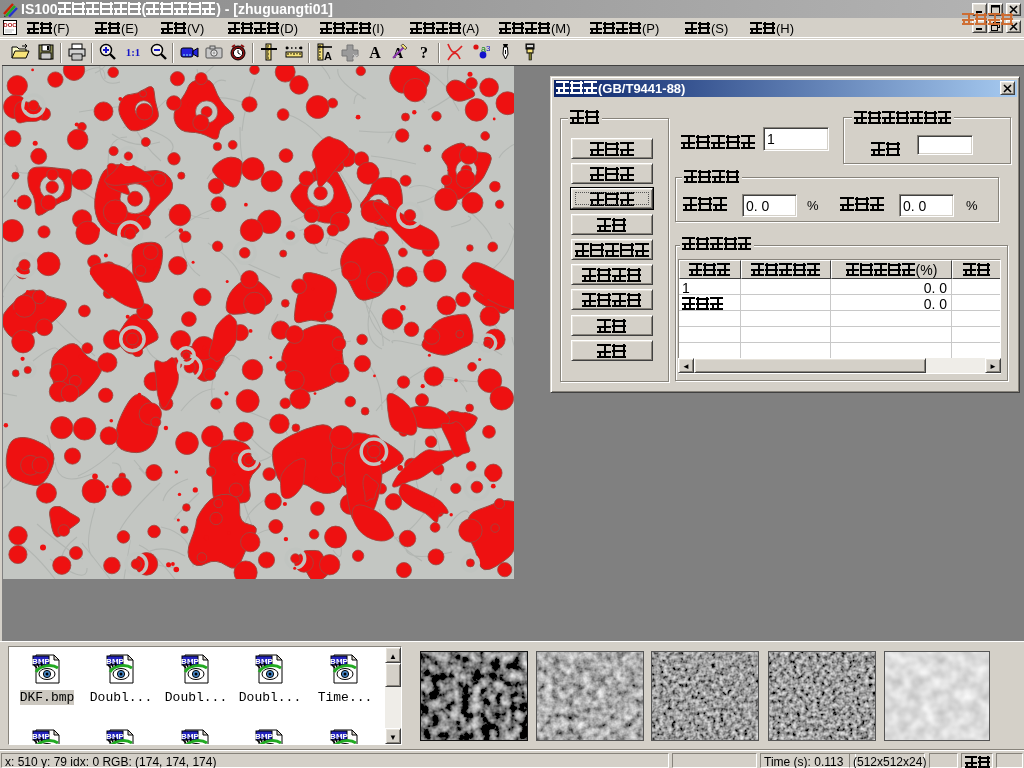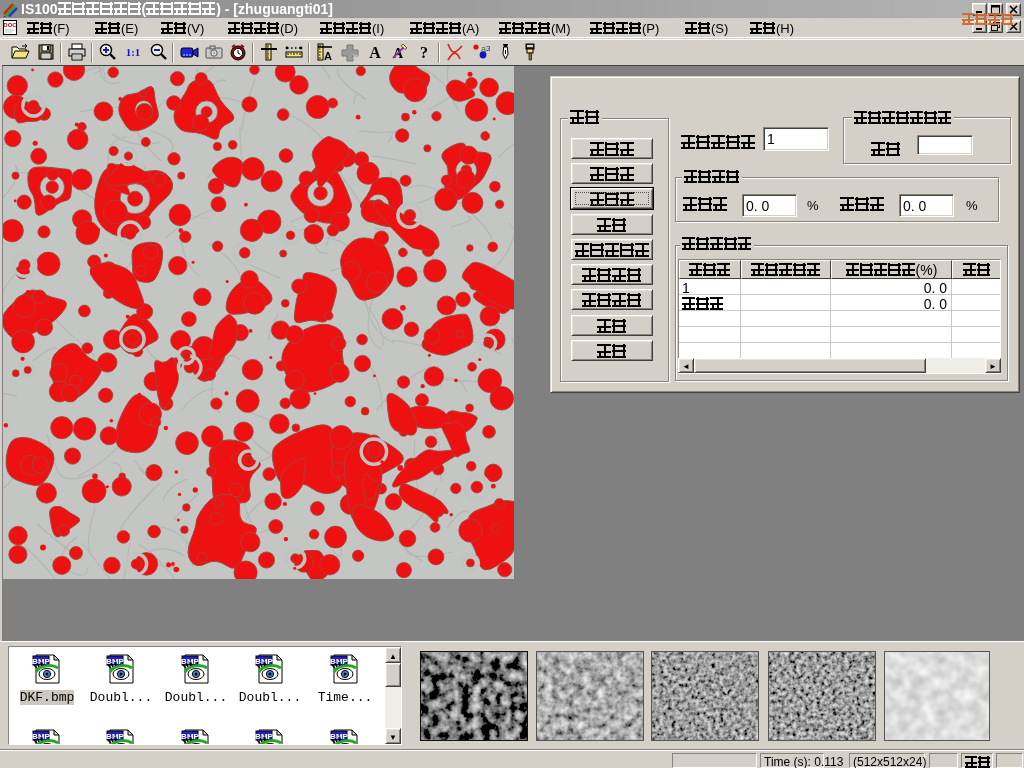--- a/index.html
+++ b/index.html
@@ -706,20 +706,28 @@
     <circle cx="267.8" cy="291.5" r="1.5" fill="#ee1111"></circle>
     <circle cx="445.7" cy="104.2" r="1.3" fill="#ee1111"></circle>
     <circle cx="18.8" cy="27.7" r="1.8" fill="#ee1111"></circle>
     <circle cx="102.9" cy="189.5" r="2.0" fill="#ee1111"></circle>
     <circle cx="203.2" cy="471.8" r="2.4" fill="#ee1111"></circle>
     <circle cx="124.7" cy="250.8" r="2.0" fill="#ee1111"></circle>
     <circle cx="489.0" cy="243.6" r="2.2" fill="#ee1111"></circle>
     <circle cx="176.5" cy="428.4" r="1.7" fill="#ee1111"></circle>
   </svg>
 <div class="a" style="left:550px;top:76px;width:470px;height:317px;background:#d4d0c8;border:1px solid;border-color:#d4d0c8 #404040 #404040 #d4d0c8;box-shadow:inset 1px 1px 0 #fff,inset -1px -1px 0 #87837b;z-index:10">
+    <div class="a" style="left:3px;top:3px;width:463px;height:17px;background:linear-gradient(90deg,#0a246a,#a6caf0)">
+      <div class="a" style="left:2px;top:1px;color:#fff;font-weight:bold;font-size:13px"><i class="z za" style="width:13px;height:13px;color:#fff"></i><i class="z zb" style="width:13px;height:13px;color:#fff"></i><i class="z za" style="width:13px;height:13px;color:#fff"></i>(GB/T9441-88)</div>
+      <div class="cap btn" style="left:446px;top:1px;width:15px;height:14px">
+        <svg width="9" height="9">
+          <path d="M1 1 L8 8 M8 1 L1 8" stroke="#000" stroke-width="1.6"></path>
+        </svg>
+      </div>
+    </div>
     <div class="a grp" style="left:9px;top:41px;width:109px;height:264px"></div>
     <div class="a lbl" style="left:17px;top:33px;font-size:14px;background:#d4d0c8;padding:0 2px"><i class="z za" style="width:14px;height:14px"></i><i class="z zb" style="width:14px;height:14px"></i></div>
     <div class="a btn" style="left:20px;top:61px;width:82px;height:21px;text-align:center;padding-top:2px"><i class="z za" style="width:14px;height:14px"></i><i class="z zb" style="width:14px;height:14px"></i><i class="z za" style="width:14px;height:14px"></i></div>
     <div class="a btn" style="left:20px;top:86px;width:82px;height:21px;text-align:center;padding-top:2px"><i class="z za" style="width:14px;height:14px"></i><i class="z zb" style="width:14px;height:14px"></i><i class="z za" style="width:14px;height:14px"></i></div>
     <div class="a btn" style="left:20px;top:111px;width:82px;height:21px;outline:1px solid #000;text-align:center;padding-top:2px"><i class="z za" style="width:14px;height:14px"></i><i class="z zb" style="width:14px;height:14px"></i><i class="z za" style="width:14px;height:14px"></i></div>
     <div class="a" style="left:24px;top:115px;width:74px;height:13px;border:1px dotted #555"></div>
     <div class="a btn" style="left:20px;top:137px;width:82px;height:21px;text-align:center;padding-top:2px"><i class="z za" style="width:14px;height:14px"></i><i class="z zb" style="width:14px;height:14px"></i></div>
     <div class="a btn" style="left:20px;top:162px;width:82px;height:21px;text-align:center;padding-top:2px"><i class="z za" style="width:14px;height:14px"></i><i class="z zb" style="width:14px;height:14px"></i><i class="z za" style="width:14px;height:14px"></i><i class="z zb" style="width:14px;height:14px"></i><i class="z za" style="width:14px;height:14px"></i></div>
     <div class="a btn" style="left:20px;top:187px;width:82px;height:21px;text-align:center;padding-top:2px"><i class="z za" style="width:14px;height:14px"></i><i class="z zb" style="width:14px;height:14px"></i><i class="z za" style="width:14px;height:14px"></i><i class="z zb" style="width:14px;height:14px"></i></div>
     <div class="a btn" style="left:20px;top:212px;width:82px;height:21px;text-align:center;padding-top:2px"><i class="z za" style="width:14px;height:14px"></i><i class="z zb" style="width:14px;height:14px"></i><i class="z za" style="width:14px;height:14px"></i><i class="z zb" style="width:14px;height:14px"></i></div>
@@ -897,18 +905,19 @@
 <div class="a" style="left:651px;top:651px;width:108px;height:90px;border:1px solid #555;overflow:hidden"><svg width="108" height="90">
       <rect width="108" height="90" filter="url(#n3)"></rect>
     </svg></div>
 <div class="a" style="left:768px;top:651px;width:108px;height:90px;border:1px solid #555;overflow:hidden"><svg width="108" height="90">
       <rect width="108" height="90" filter="url(#n4)"></rect>
     </svg></div>
 <div class="a" style="left:884px;top:651px;width:106px;height:90px;border:1px solid #555;overflow:hidden"><svg width="106" height="90">
       <rect width="106" height="90" filter="url(#n5)"></rect>
     </svg></div>
 <div class="a" style="left:0;top:749px;width:1024px;height:19px;background:#d4d0c8;border-top:1px solid #87837b;box-shadow:inset 0 1px 0 #fff">
+    <div class="seg" style="left:1px;width:668px">x: 510 y: 79 idx: 0 RGB: (174, 174, 174)</div>
     <div class="seg" style="left:672px;width:85px"></div>
-    <div class="seg" style="left:760px;width:64px">Time (s): 0.113</div>
+    <div class="seg" style="left:760px;width:96px">Time (s): 0.113</div>
     <div class="seg" style="left:849px;width:76px">(512x512x24)</div>
     <div class="seg" style="left:929px;width:29px"></div>
     <div class="seg" style="left:961px;width:32px;padding-top:2px"><i class="z za" style="width:12px;height:12px"></i><i class="z zb" style="width:12px;height:12px"></i></div>
     <div class="seg" style="left:996px;width:27px"></div>
   </div>
 </body></html>

